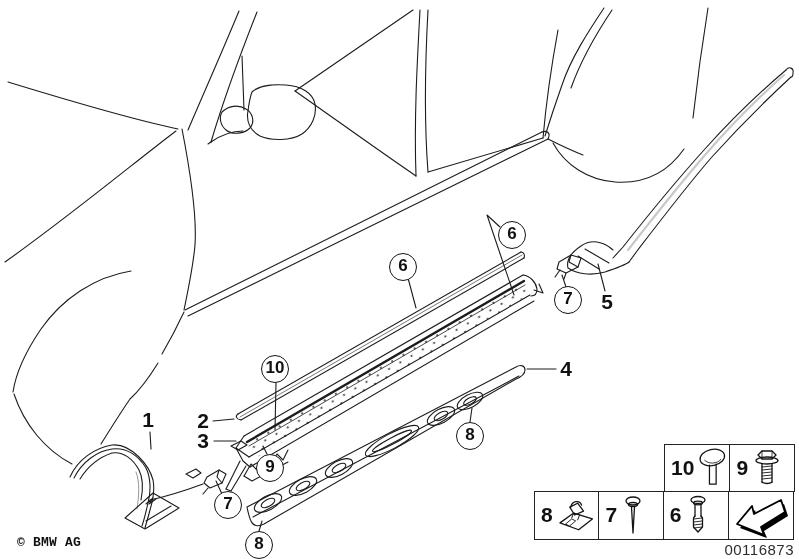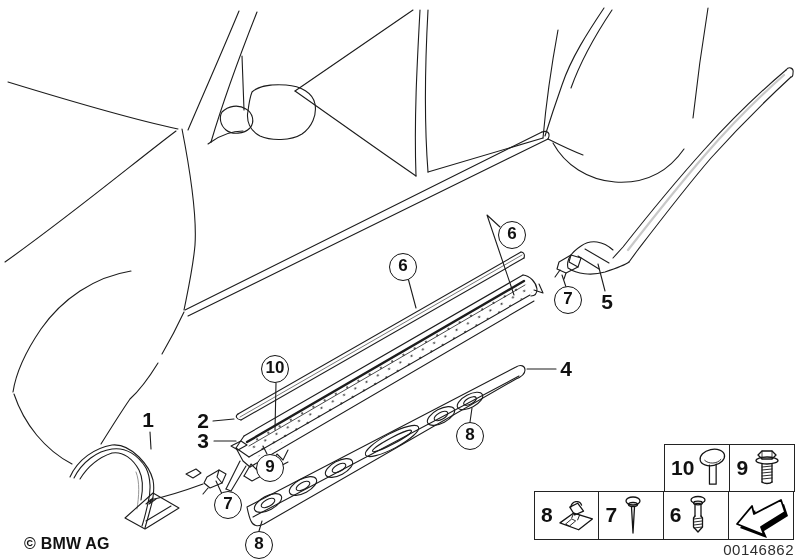--- a/index.html
+++ b/index.html
@@ -14,22 +14,22 @@
   .plabel{position:absolute;width:26px;text-align:center;font-size:21px;
           font-weight:700;z-index:5;cursor:pointer;}
   
   #legend{position:absolute;z-index:6;}
   .lrow{position:absolute;display:flex;}
   .lcell{box-sizing:border-box;border:1.6px solid #232323;background:#fff;
          display:flex;align-items:center;justify-content:flex-start;
          padding:2px 3px 2px 6px;gap:4px;}
   .lcell + .lcell{margin-left:-1.6px;}
   .lnum{font-size:21px;font-weight:700;}
-  .footer-copy{position:absolute;left:24px;top:535px;font-size:16px;
-               font-weight:600;letter-spacing:0.2px;z-index:6;}
+  .footer-copy{position:absolute;left:17px;top:535px;font-size:13px;
+               font-weight:600;letter-spacing:0.2px;z-index:6;font-family:Liberation Mono, monospace;}
   .footer-num{position:absolute;right:5px;top:541px;font-size:15px;
               color:#2e2e2e;letter-spacing:0.5px;z-index:6;}
 </style>
 </head>
 <body>
 
 <div id="stage">
 
 <svg class="lineart" width="799" height="559" viewBox="0 0 799 559" fill="none" stroke="#1c1c1c" stroke-width="1.1" stroke-linecap="round" stroke-linejoin="round">
   <defs>
@@ -256,15 +256,15 @@
     <div class="lcell" style="width:66px;height:49px;justify-content:center;padding:2px">
       <svg width="60" height="46" viewBox="0 0 60 46">
         <path d="M9,36 L24,18 L26,26 L53,12 L57,24 L33,39 L36,46 Z" fill="#000"></path>
         <path d="M6,32 L21,14 L23,22 L50,8 L54,20 L30,35 L33,43 Z" fill="#fff" stroke="#000" stroke-width="1.8" stroke-linejoin="round"></path>
       </svg>
     </div>
   </div>
 </div>
 
 <div class="footer-copy">© BMW AG</div>
-<div class="footer-num">00146862</div>
+<div class="footer-num">00116873</div>
 
 </div>
 
 </body></html>

